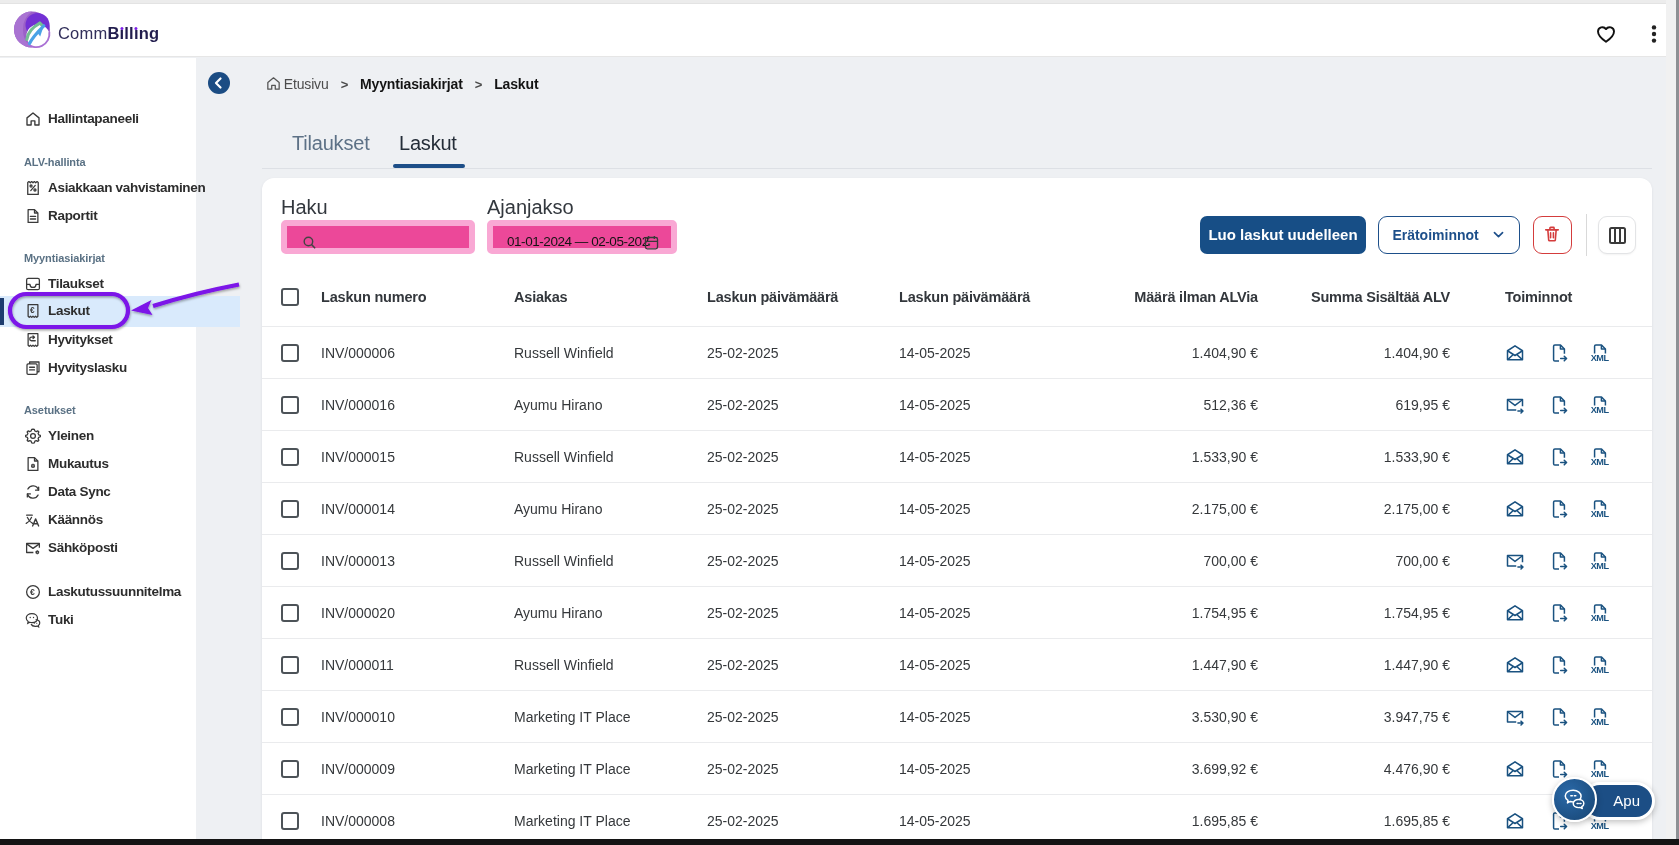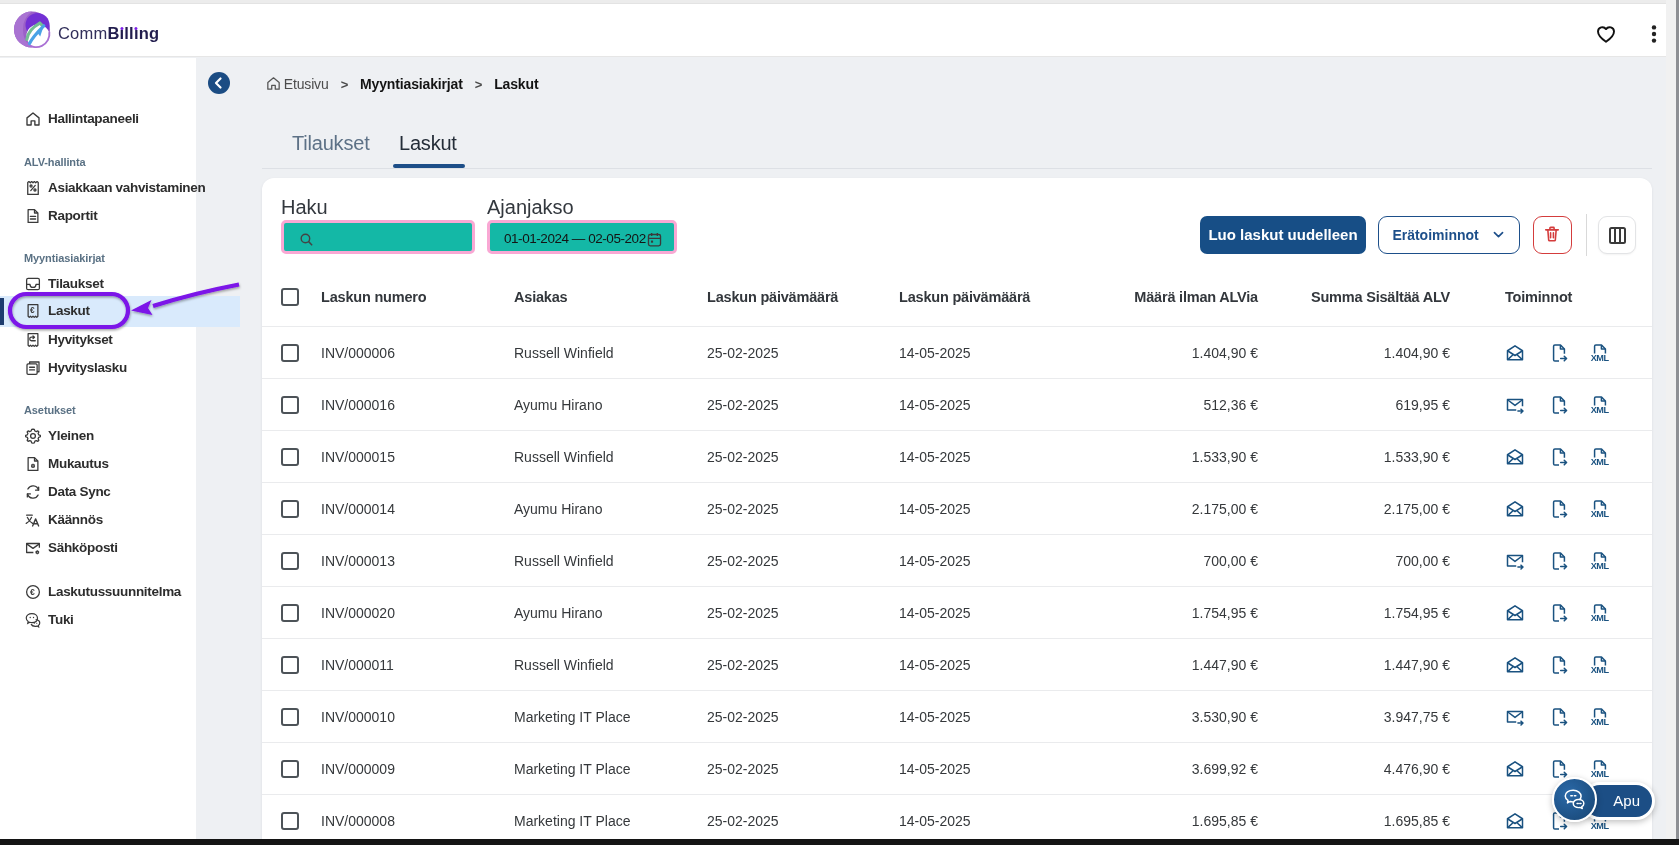--- a/index.html
+++ b/index.html
@@ -33,21 +33,21 @@
   #crumbs { left:25px; top:17px; height:20px; font-size:14px; letter-spacing:-0.15px; color:#4c4c4c; }
   #crumbs .sep { color:#4a4a4a; padding:0 12px; font-size:13px; font-weight:700; }
   #crumbs b { color:#141414; }
   .tab { position:absolute; top:74px; font-size:20px; letter-spacing:-0.2px; }
   #tabline { left:22px; top:110px; width:1390px; height:1px; background:#dde0e5; }
   #tabu { left:153px; top:106px; width:72px; height:4px; background:#1d4e88; border-radius:2px; }
 
   
   #card { left:22px; top:120px; width:1390px; height:720px; background:#fff; border-radius:12px; box-shadow:0 1px 3px rgba(20,30,60,.08); }
   .flabel { position:absolute; top:18px; font-size:20px; color:#33383e; }
-  .finput { position:absolute; top:42px; height:34px; border:3px solid #f9a8d4; border-radius:5px; background:#14b8a6; }
+  .finput { position:absolute; top:42px; height:34px; border:6px solid #f9a8d4; border-radius:5px; background:#ec4899; }
   #btn-primary { position:absolute; left:938px; top:38px; width:166px; height:38px; background:#174e86; border-radius:7px; color:#fff; font-size:15px; font-weight:700; text-align:center; line-height:38px; }
   #btn-outline { position:absolute; left:1116px; top:38px; width:142px; height:38px; border:1.5px solid #1d4f8a; border-radius:9px; color:#1d4f8a; font-size:14px; font-weight:700; text-align:center; line-height:36px; background:#fff; }
   #btn-trash { position:absolute; left:1271px; top:38px; width:39px; height:38px; border:1.5px solid #d43c3c; border-radius:9px; background:#fff; }
   #vdiv { position:absolute; left:1324px; top:36px; width:1px; height:42px; background:#d9d9d9; }
   #btn-cols { position:absolute; left:1336px; top:38px; width:38px; height:38px; border:1px solid #e3e4e6; border-radius:9px; background:#fff; box-shadow:0 1px 2px rgba(0,0,0,.05); }
 
   
   .cb { position:absolute; left:19px; width:18px; height:18px; border:2px solid #4d5358; border-radius:3px; background:#fff; }
   #thead { position:absolute; left:0; top:96px; width:1390px; height:46px; font-weight:700; font-size:14.5px; letter-spacing:-0.2px; color:#33373c;padding-left:24px; }
   .row { position:absolute; left:0; width:1390px; height:52px; border-top:1px solid #eaebed; font-size:14px; color:#35383b; }

